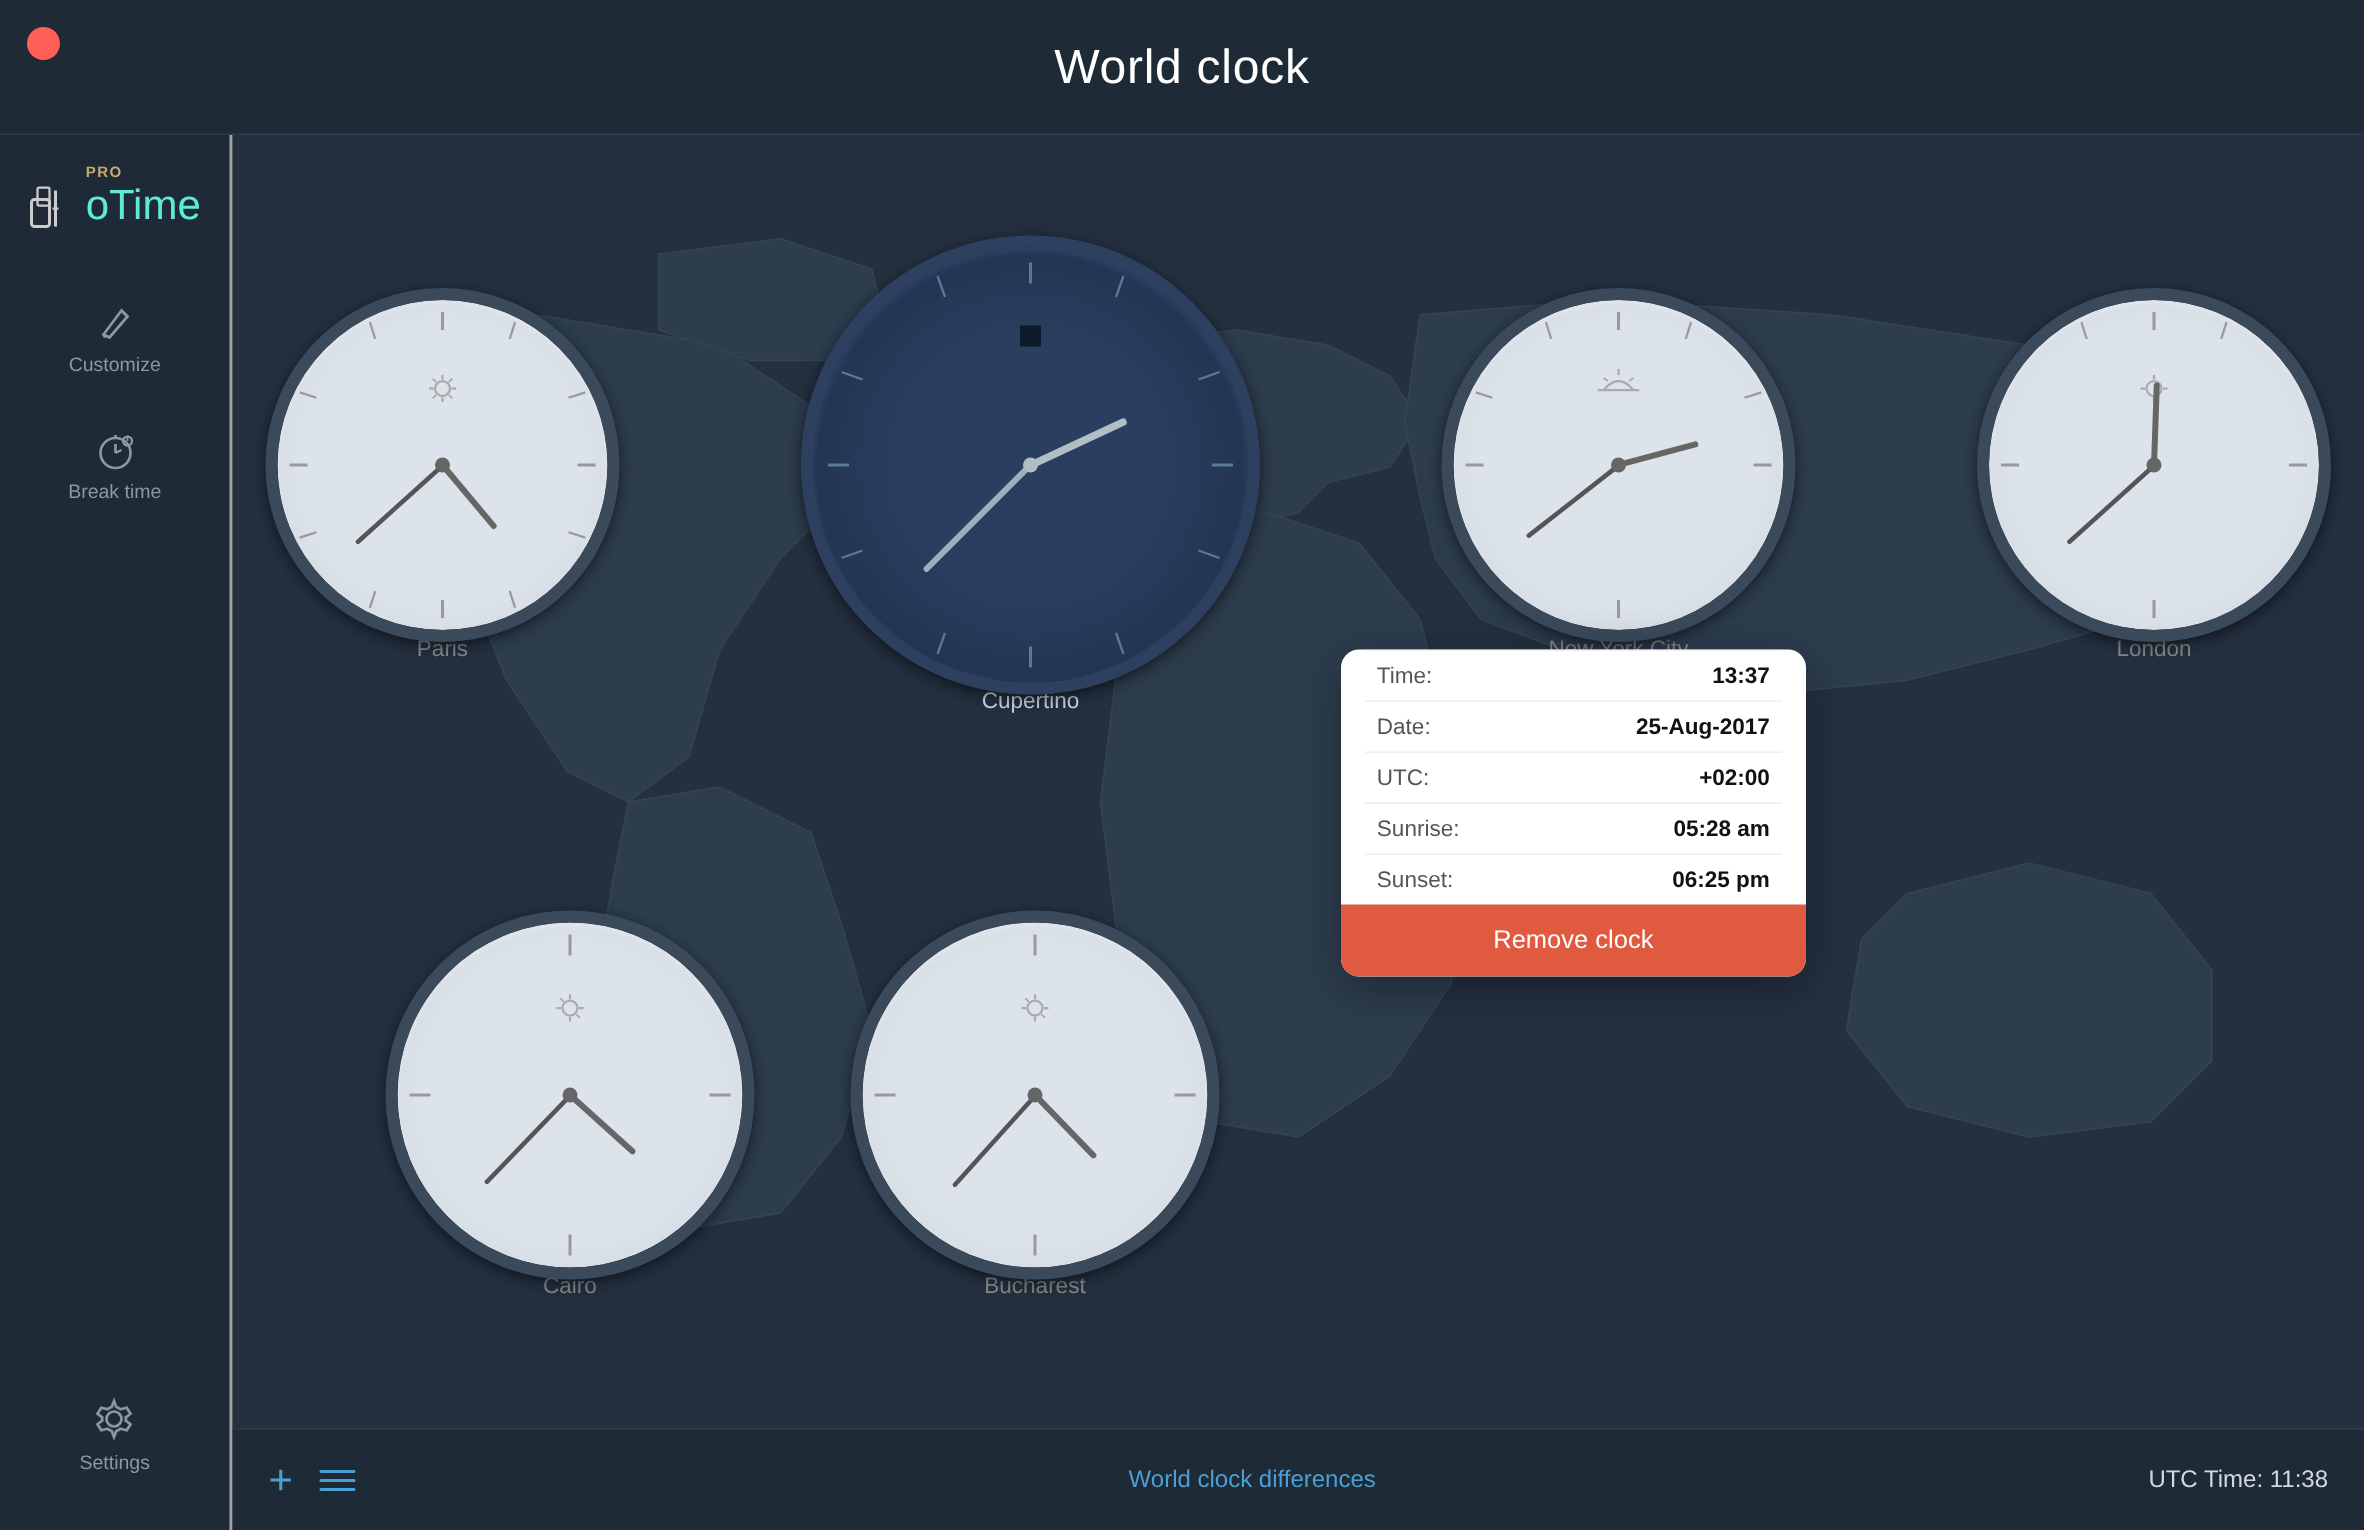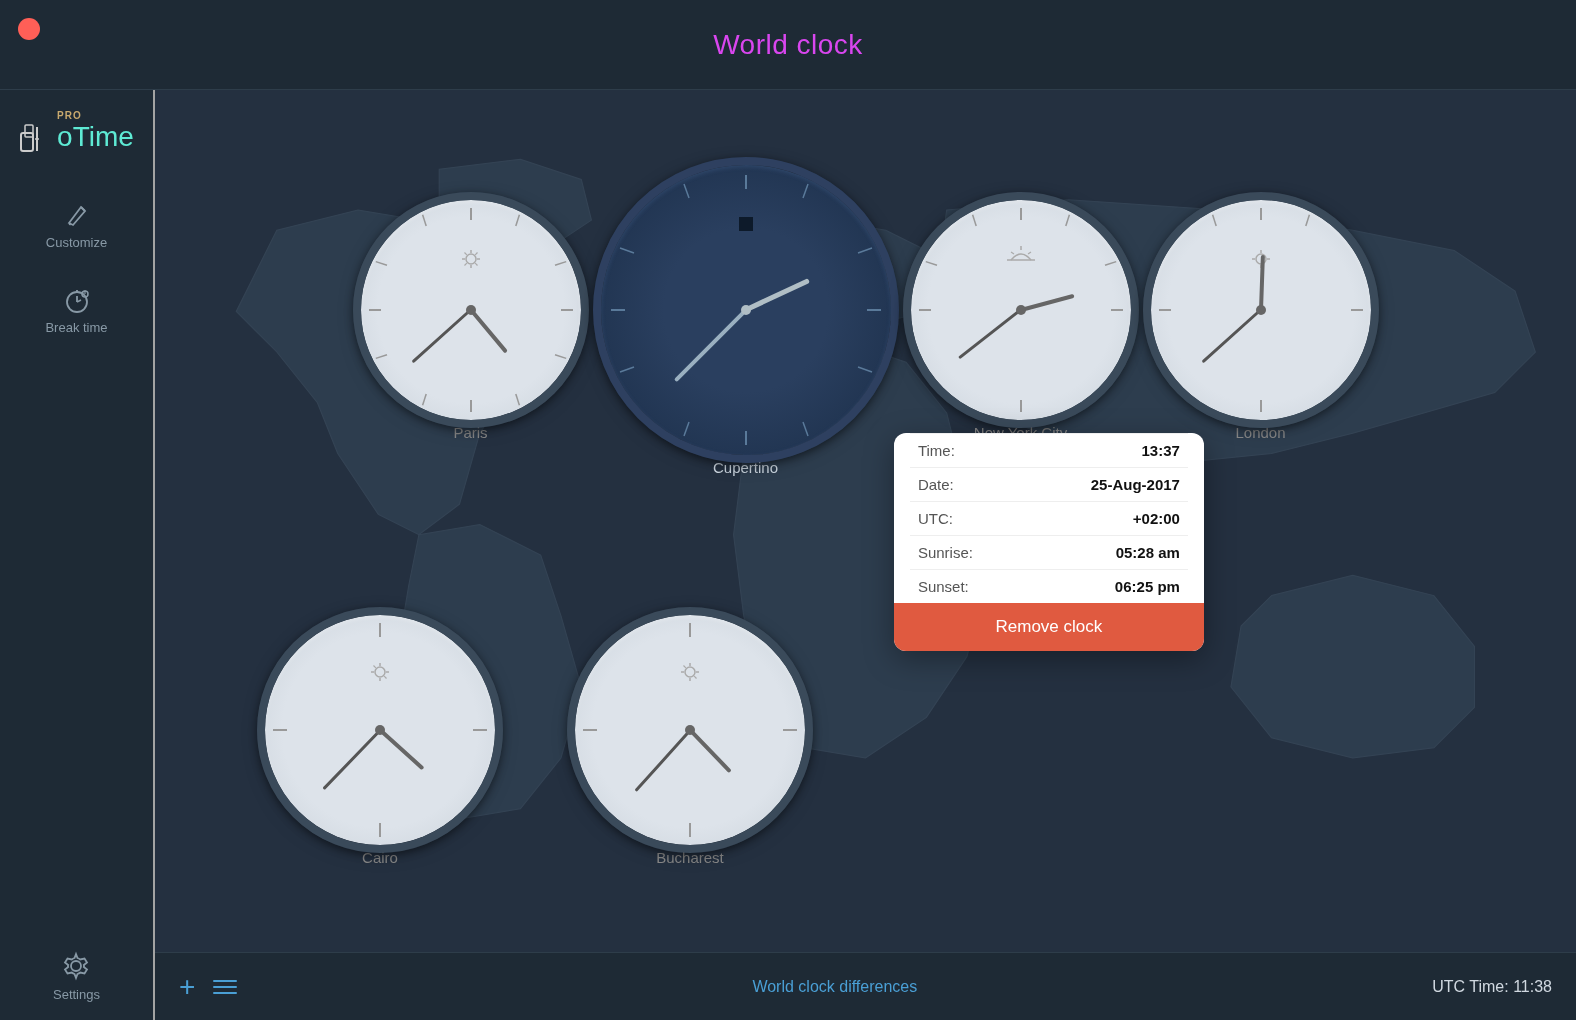--- a/index.html
+++ b/index.html
@@ -26,22 +26,22 @@
     }
     .close-btn {
       width: 22px; height: 22px;
       background: #ff5f57;
       border-radius: 50%;
       position: absolute;
       left: 18px;
       top: 18px;
     }
     .titlebar-title {
-      color: #d946ef;
-      font-size: 28px;
+      color: #ffffff;
+      font-size: 32px;
       font-weight: 300;
       letter-spacing: 0.5px;
     }
 
     
     .app-body {
       display: flex;
       flex: 1;
       overflow: hidden;
     }
@@ -81,20 +81,21 @@
     }
     .sidebar-item svg {
       margin-bottom: 6px;
     }
     .sidebar-item-label {
       font-size: 13px;
       font-weight: 400;
     }
     .sidebar-bottom {
       margin-top: auto;
+      padding-bottom: 20px;
     }
 
     
     .main-content {
       flex: 1;
       position: relative;
       overflow: hidden;
     }
 
     
@@ -116,21 +117,21 @@
       inset: 0;
       display: flex;
       flex-direction: column;
       padding: 30px 30px 80px 30px;
       gap: 20px;
     }
     .clocks-row {
       display: flex;
       flex: 1;
       gap: 20px;
-      justify-content: center;
+      justify-content: space-between;
       align-items: center;
     }
     .clock-wrapper {
       display: flex;
       flex-direction: column;
       align-items: center;
       position: relative;
     }
     .clock-face {
       border-radius: 50%;

